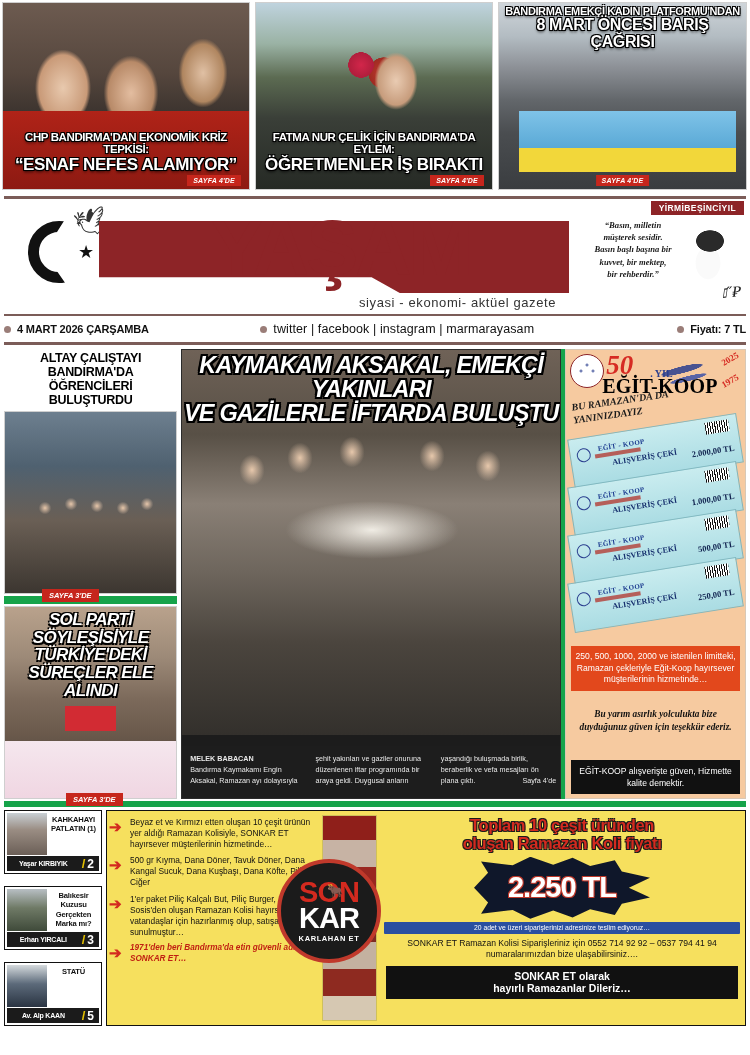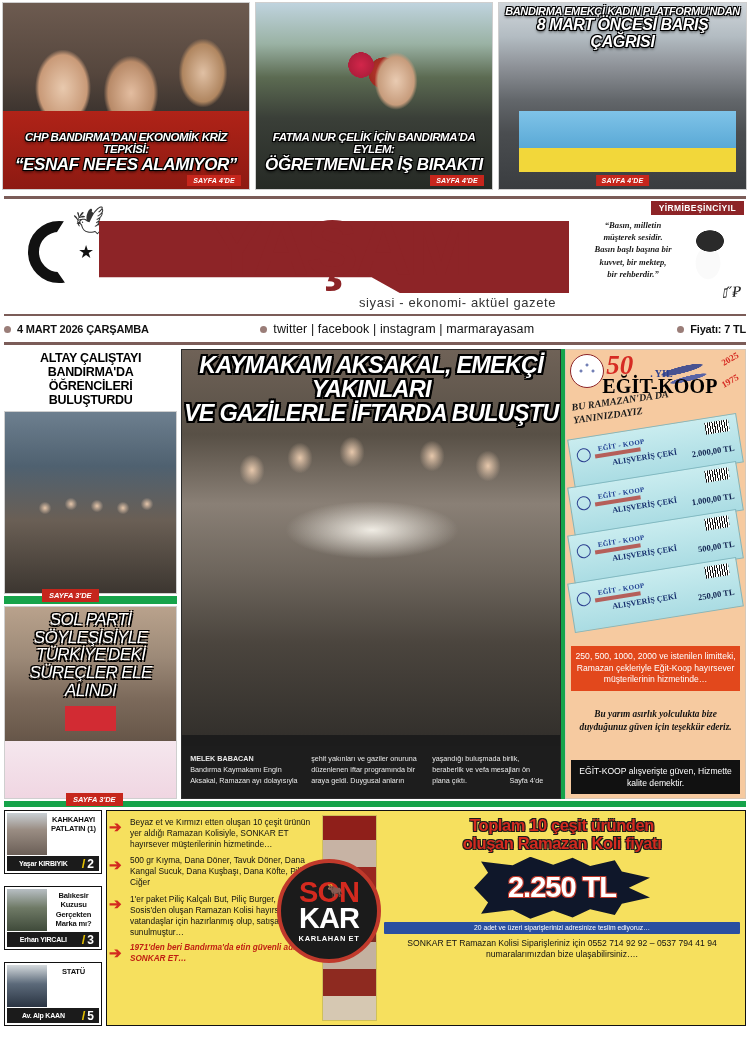--- a/index.html
+++ b/index.html
@@ -55,21 +55,20 @@
 
   .topcaption {
     position:absolute; left:0; right:0; bottom:0;
     padding:3px 6px 16px 6px;
     text-align:center;
   }
   .tc-line {
     display:block;
     color:#fff;
     font-weight:bold;
-    font-style:italic;
     letter-spacing:-0.4px;
     text-shadow:
       1px 1px 0 #000, -1px 1px 0 #000, 1px -1px 0 #000, -1px -1px 0 #000,
       0 2px 3px rgba(0,0,0,.8);
     line-height:1.02;
   }
   .tc-small { font-size:11.5px; }
   .tc-big { font-size:17px; }
 
   .topcell.c .topcaption { bottom:auto; top:0; padding:3px 4px 4px 4px; }
@@ -197,21 +196,21 @@
   .ph-sol::after{
     content:""; position:absolute; left:0; right:0; bottom:0; height:30%;
     background:linear-gradient(180deg,#f5e7ee,#f0d6e2);
   }
   .ph-sol .deskred{
     position:absolute; left:35%; right:35%; top:52%; height:13%;
     background:#d22b33;
   }
   .sol-head{
     position:absolute; left:0; right:0; top:4px; text-align:center;
-    color:#fff; font-weight:normal; font-style:italic; font-size:17px; line-height:1.04;
+    color:#fff; font-weight:bold; font-style:italic; font-size:17px; line-height:1.04;
     letter-spacing:-.6px;
     text-shadow:1.5px 1.5px 0 #000,-1.5px 1.5px 0 #000,1.5px -1.5px 0 #000,-1.5px -1.5px 0 #000;
   }
 
   
   .mid-photo{ position:absolute; inset:0; border:1px solid #2b2b2b; overflow:hidden; background:#1c1c1c; }
   .ph-iftar{
     position:absolute; left:0; right:0; top:0; height:86%;
     background:
       radial-gradient(ellipse 18px 22px at 70px 120px, #e7c8ac, transparent 70%),
@@ -226,21 +225,21 @@
   .mid-headline{
     position:absolute; left:0; right:0; top:4px; text-align:center;
     color:#fff; font-weight:bold; font-style:italic; letter-spacing:-.8px;
     font-size:23.5px; line-height:1.02;
     text-shadow:2px 2px 0 #000,-2px 2px 0 #000,2px -2px 0 #000,-2px -2px 0 #000,
                 2px 0 0 #000,-2px 0 0 #000,0 2px 0 #000,0 -2px 0 #000;
   }
   .mid-caption{
     position:absolute; left:0; right:0; bottom:0; height:52px;
     background:#1d1d1d; color:#e8e8e8;
-    display:flex; gap:10px; padding:8px 17px 6px 8px;
+    display:flex; gap:10px; padding:8px 4px 6px 8px;
   }
   .mc-col{ flex:1; font-size:7.2px; line-height:1.5; }
   .mc-col b{ font-weight:bold; }
   .mc-page{ float:right; }
   .mid-greenline{ position:absolute; right:-4px; top:0; bottom:0; width:4px; background:#16a34a; }
 
   
   .egit{ position:absolute; inset:0; border:1px solid #d8c8b6; background:#f6caa0; overflow:hidden; }
   .egit-top{ position:relative; height:42px; }
   .egit-logo{
@@ -661,15 +660,19 @@
     <div class="sk-right">
       <div class="sk-h1">
         <div>Toplam 10 çeşit üründen</div>
         <div>oluşan Ramazan Koli fiyatı</div>
       </div>
       <div class="starburst">
         <span class="price">2.250 TL</span>
       </div>
       <div class="sk-blue">20 adet ve üzeri siparişlerinizi adresinize teslim ediyoruz…</div>
       <div class="sk-phone">SONKAR ET Ramazan Kolisi Siparişleriniz için 0552 714 92 92 – 0537 794 41 94 numaralarımızdan bize ulaşabilirsiniz….</div>
+      <div class="sk-black">
+        <div>SONKAR ET olarak</div>
+        <div>hayırlı Ramazanlar Dileriz…</div>
+      </div>
     </div>
   </div>
 </div>
 
 </body></html>

